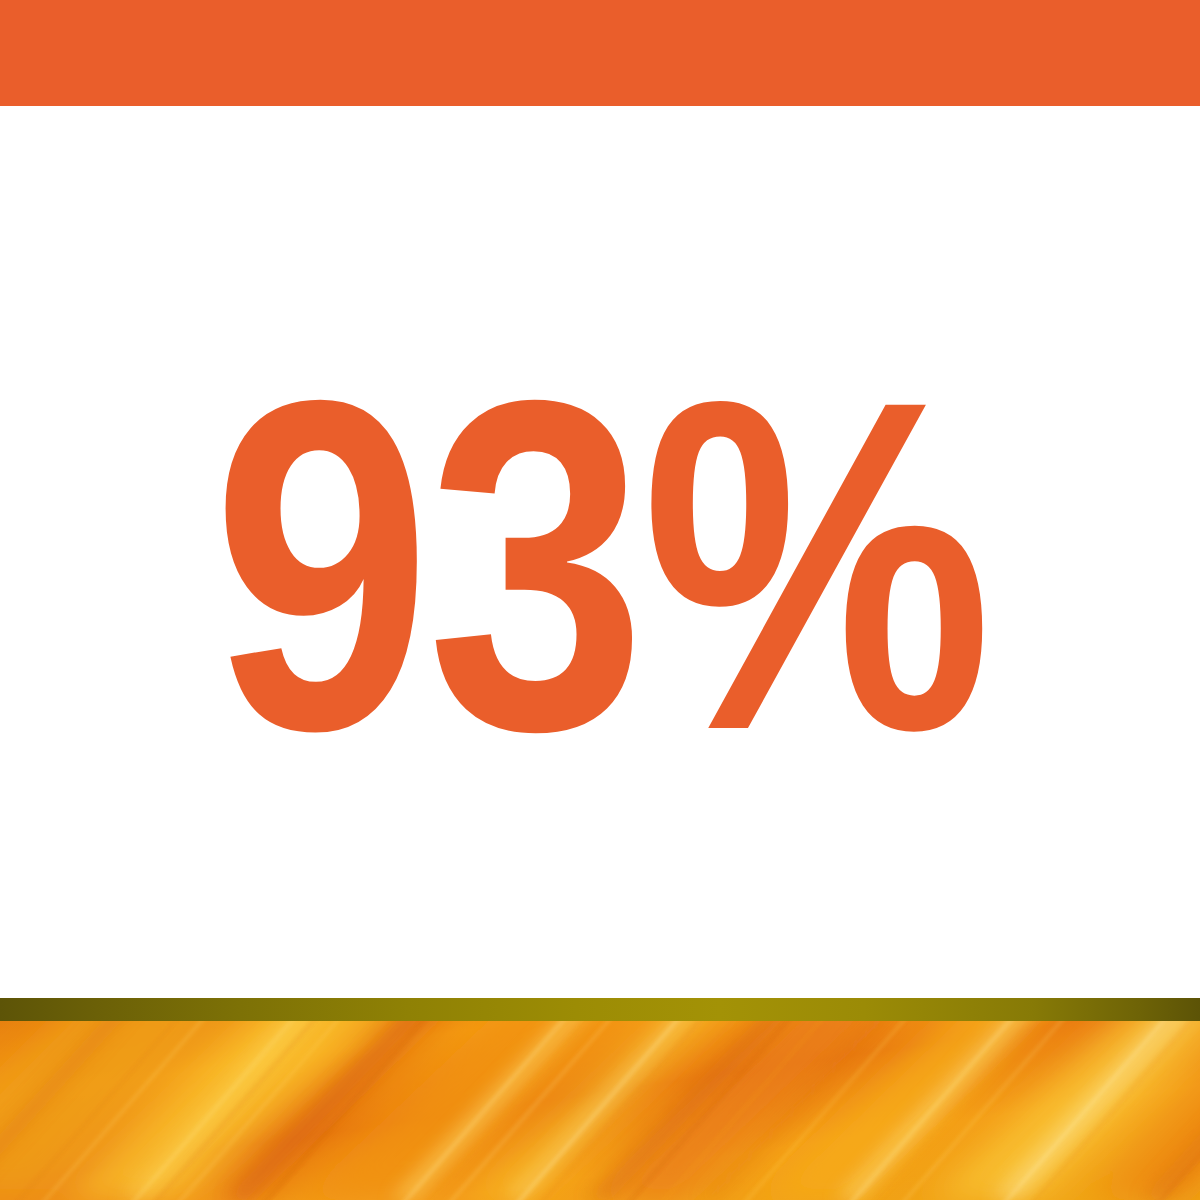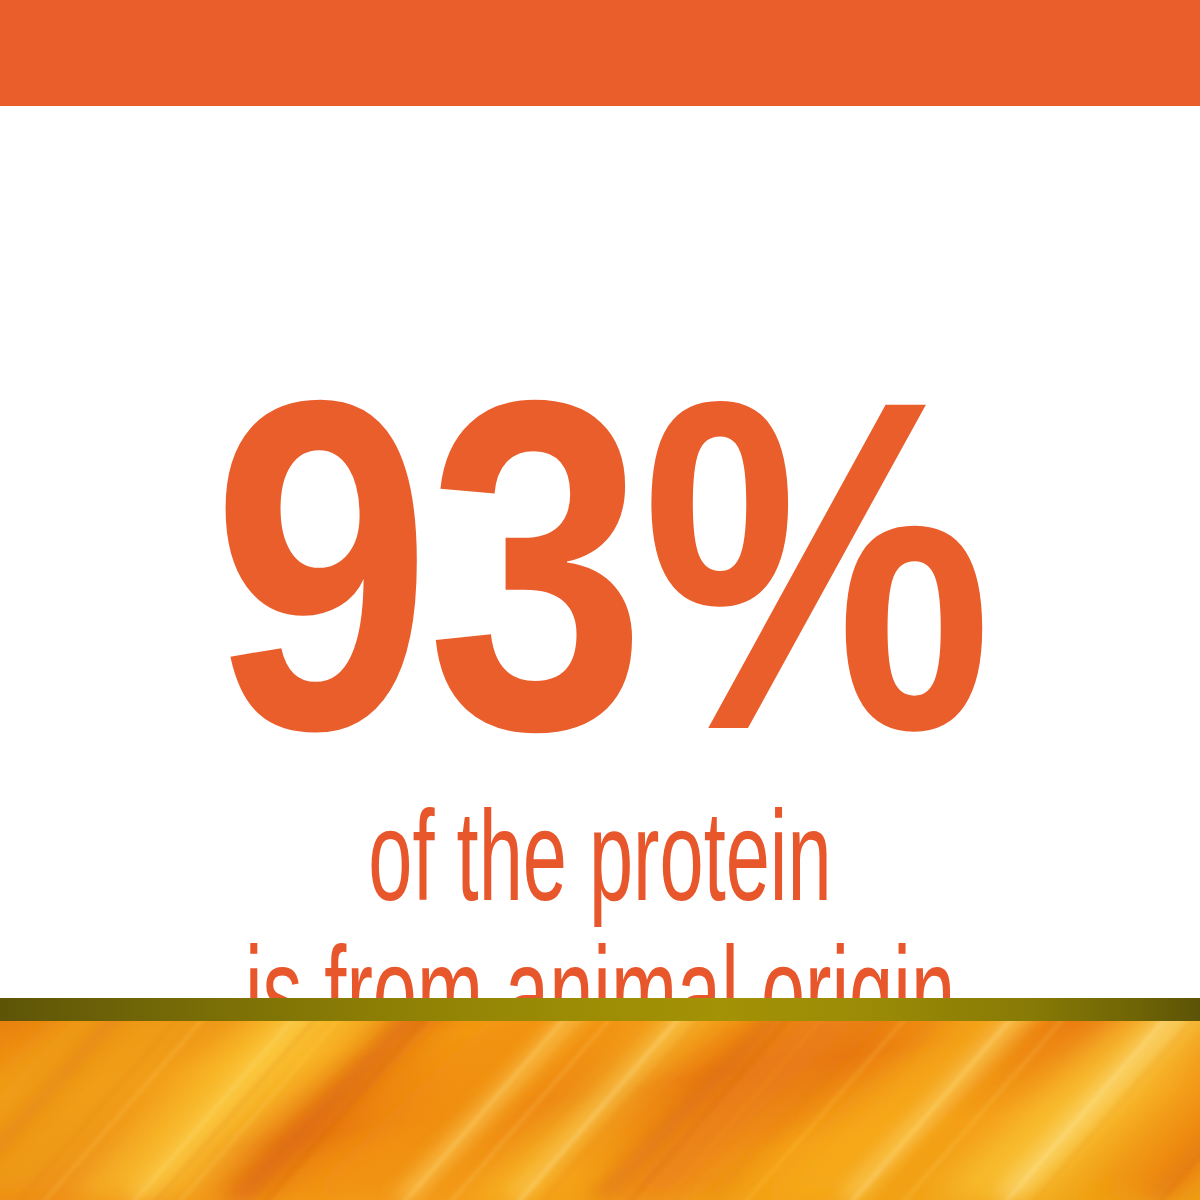--- a/index.html
+++ b/index.html
@@ -129,24 +129,20 @@
 <div id="infographic">
 
   <div class="top-bar"></div>
 
   <div class="content-panel">
 
     <div class="stat-wrap">
       <span class="stat-number">93%</span>
     </div>
 
-    <div class="subtitle-wrap">
-      <span class="subtitle-line subtitle-line-1">of the protein</span>
-      <span class="subtitle-line subtitle-line-2">is from animal origin</span>
-    </div>
 
   </div>
 
   <div class="divider-band"></div>
 
   <div class="photo-band">
     <svg viewBox="0 0 1200 179" preserveAspectRatio="none">
       <defs>
         <linearGradient id="baseg" x1="0" y1="0" x2="1" y2="1">
           <stop offset="0%" stop-color="#e8820f"></stop>

